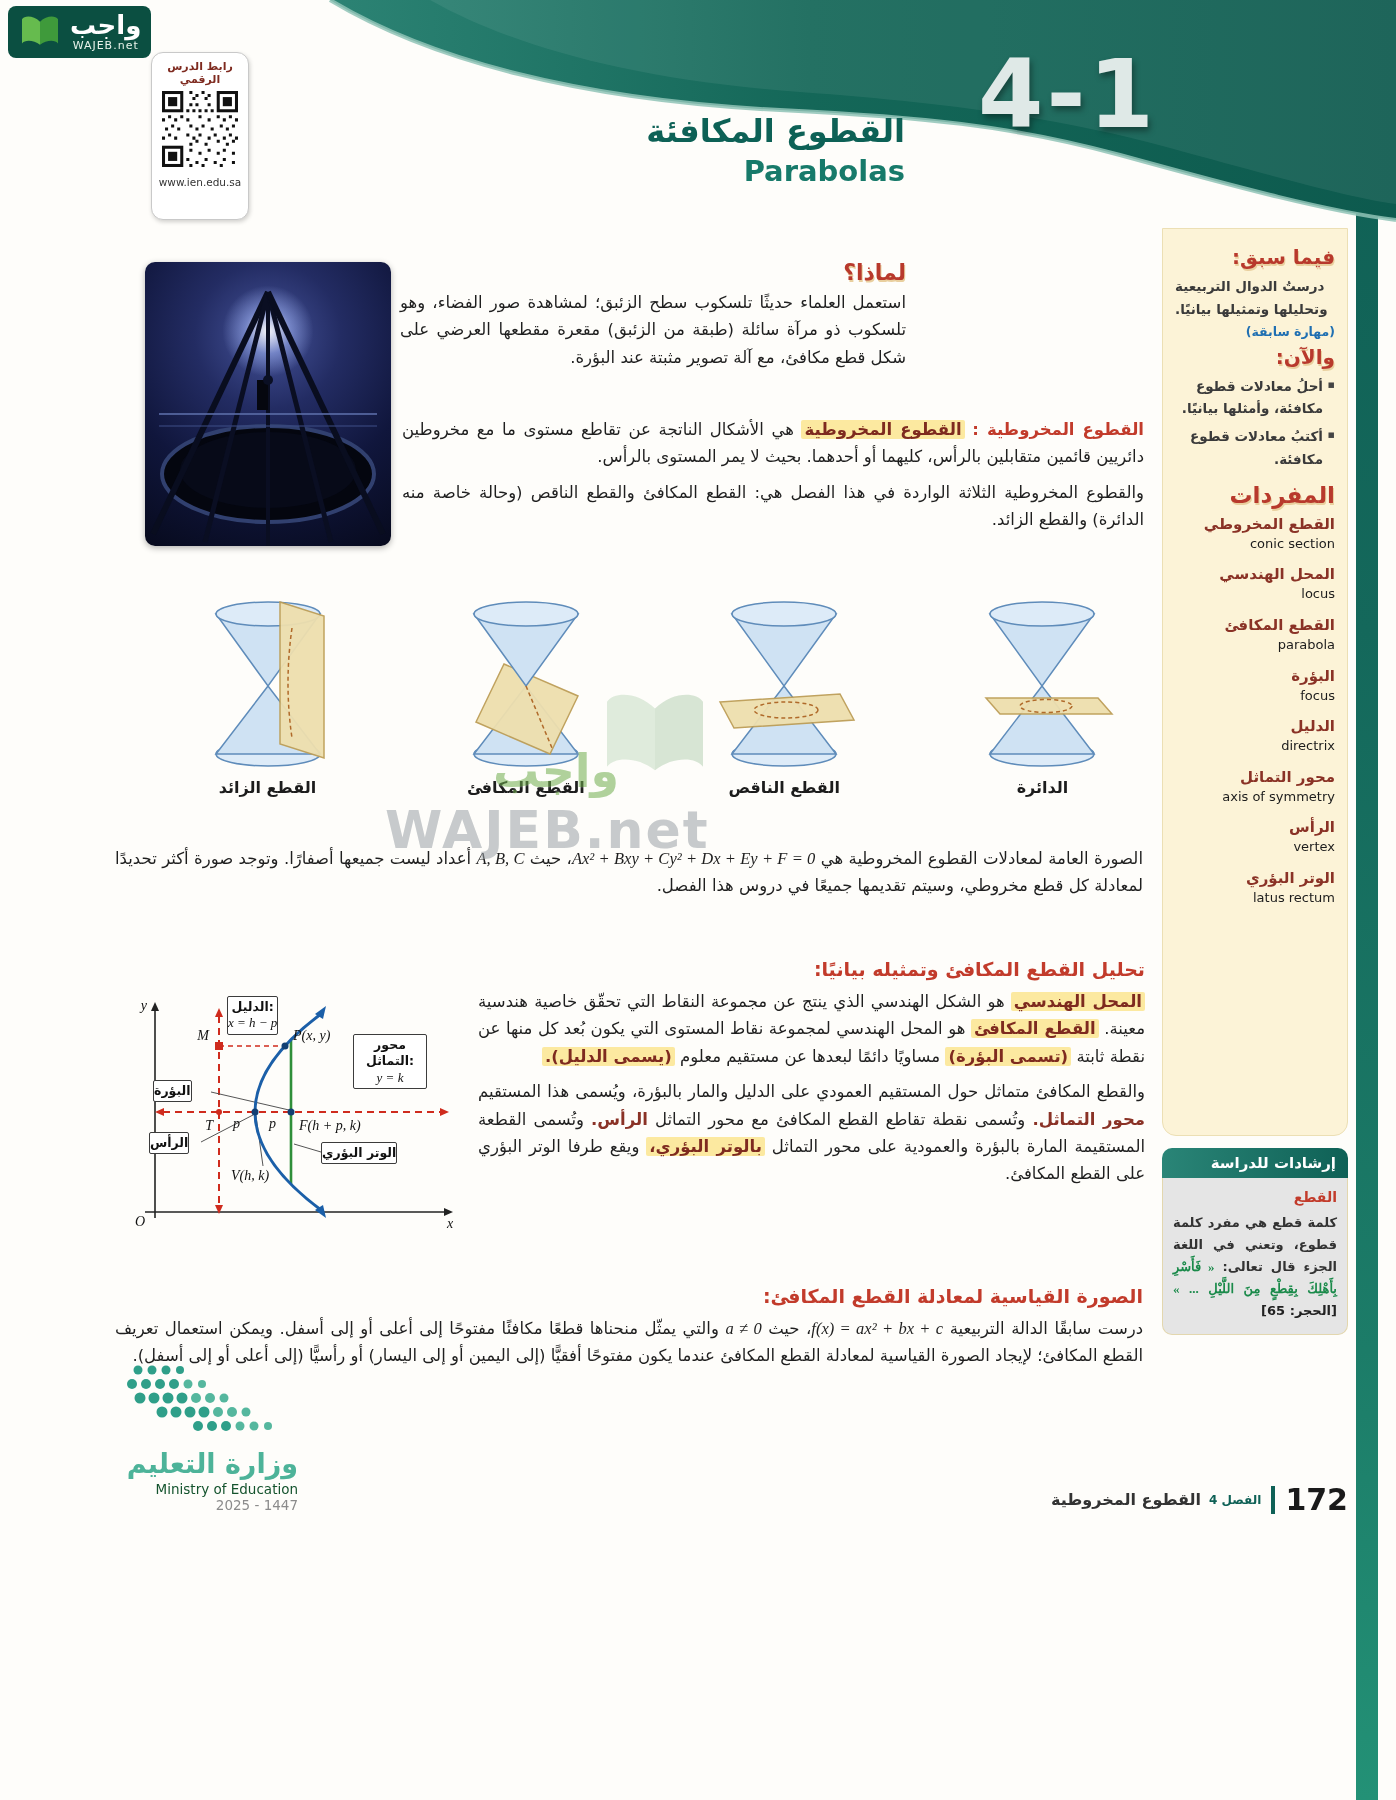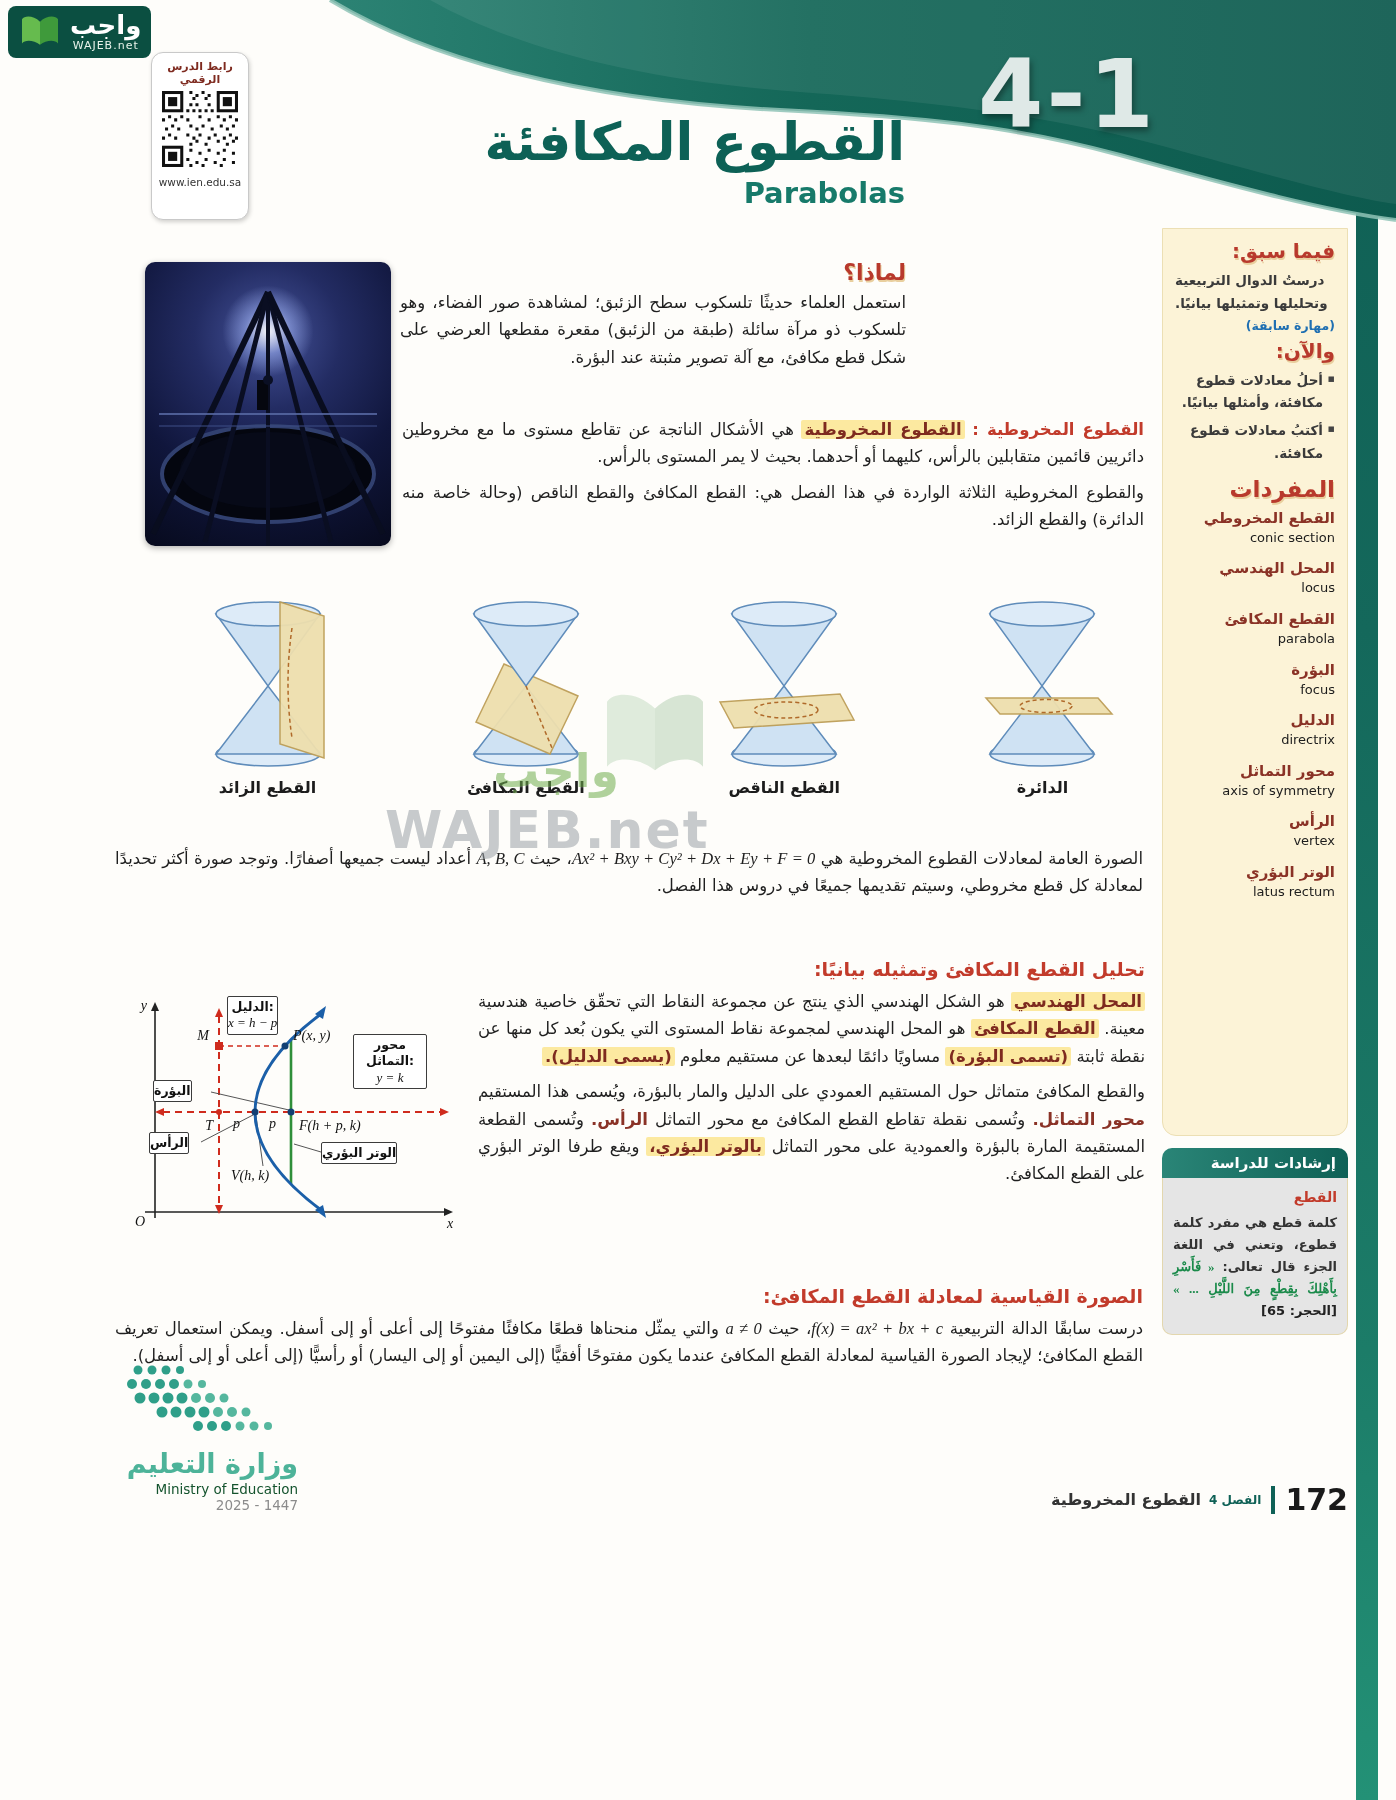--- a/index.html
+++ b/index.html
@@ -14,25 +14,25 @@
 
   .wajeb-logo{ position:absolute; left:8px; top:6px; z-index:3; display:flex; align-items:center; gap:8px; background:#0b4f41; border-radius:8px; padding:6px 10px; }
   .logo-ar{ color:#fff; font-weight:bold; font-size:26px; line-height:1.05; text-align:center; }
   .logo-en{ color:#e8f3ea; font-size:11px; letter-spacing:1px; text-align:center; direction:ltr; }
 
   .qr-box{ position:absolute; left:140px; top:52px; z-index:3; width:98px; height:168px; background:#fff; border:1px solid #c9c9c9; border-radius:12px; box-shadow:1px 2px 4px rgba(0,0,0,.18); padding:7px 6px; text-align:center;margin-left:11px; }
   .qr-label{ font-size:11px; font-weight:bold; color:#7e2a1f; margin-bottom:5px; }
   .qr-url{ font-size:10.5px; color:#333; margin-top:5px; direction:ltr; }
 
   .lesson-title{ position:absolute; right:491px; top:112px; z-index:3; text-align:right; }
-  .lesson-title h1{ font-size:52px; font-weight:bold; color:#0d6156; }
+  .lesson-title h1{ font-size:32px; font-weight:bold; color:#0d6156; }
   .lesson-title h2{ font-size:29px; font-weight:bold; color:#177a6a; margin-top:4px; direction:ltr; }
 
   
-  .sidebar{ position:absolute; left:1162px; top:228px; width:186px; height:908px; z-index:2; background:#fcf3d7; border:1px solid #ecdfb4; border-radius:0 0 14px 14px; padding:4px 12px; }
+  .sidebar{ position:absolute; left:1162px; top:228px; width:186px; height:908px; z-index:2; background:#fcf3d7; border:1px solid #ecdfb4; border-radius:0 0 14px 14px; padding:10px 12px; }
   .fancy{ color:#b8392c; font-weight:bold; font-size:20px; text-shadow:1px 1.5px 0 #e9cf9e; margin:6px 0 6px; }
   .side-text{ font-size:13.5px; font-weight:bold; color:#3a3a3a; line-height:1.7; text-align:left; }
   .side-note{ font-size:12.5px; font-weight:bold; color:#1f6fb2; margin-top:3px; }
   .now-list{ list-style:none; margin-top:2px; }
   .now-list li{ font-size:13.5px; font-weight:bold; color:#3a3a3a; line-height:1.65; margin-bottom:6px; position:relative; padding-right:12px; }
   .now-list li::before{ content:"▪"; position:absolute; right:0; top:1px; color:#444; font-size:11px; }
   .vocab-title{ font-size:23px; margin-top:12px; }
   .vocab-entry{ margin-bottom:12px; }
   .v-ar{ font-size:15px; font-weight:bold; color:#8a3226; line-height:1.4; }
   .v-en{ font-size:13px; color:#1c1c1c; direction:ltr; text-align:right; line-height:1.35; }

